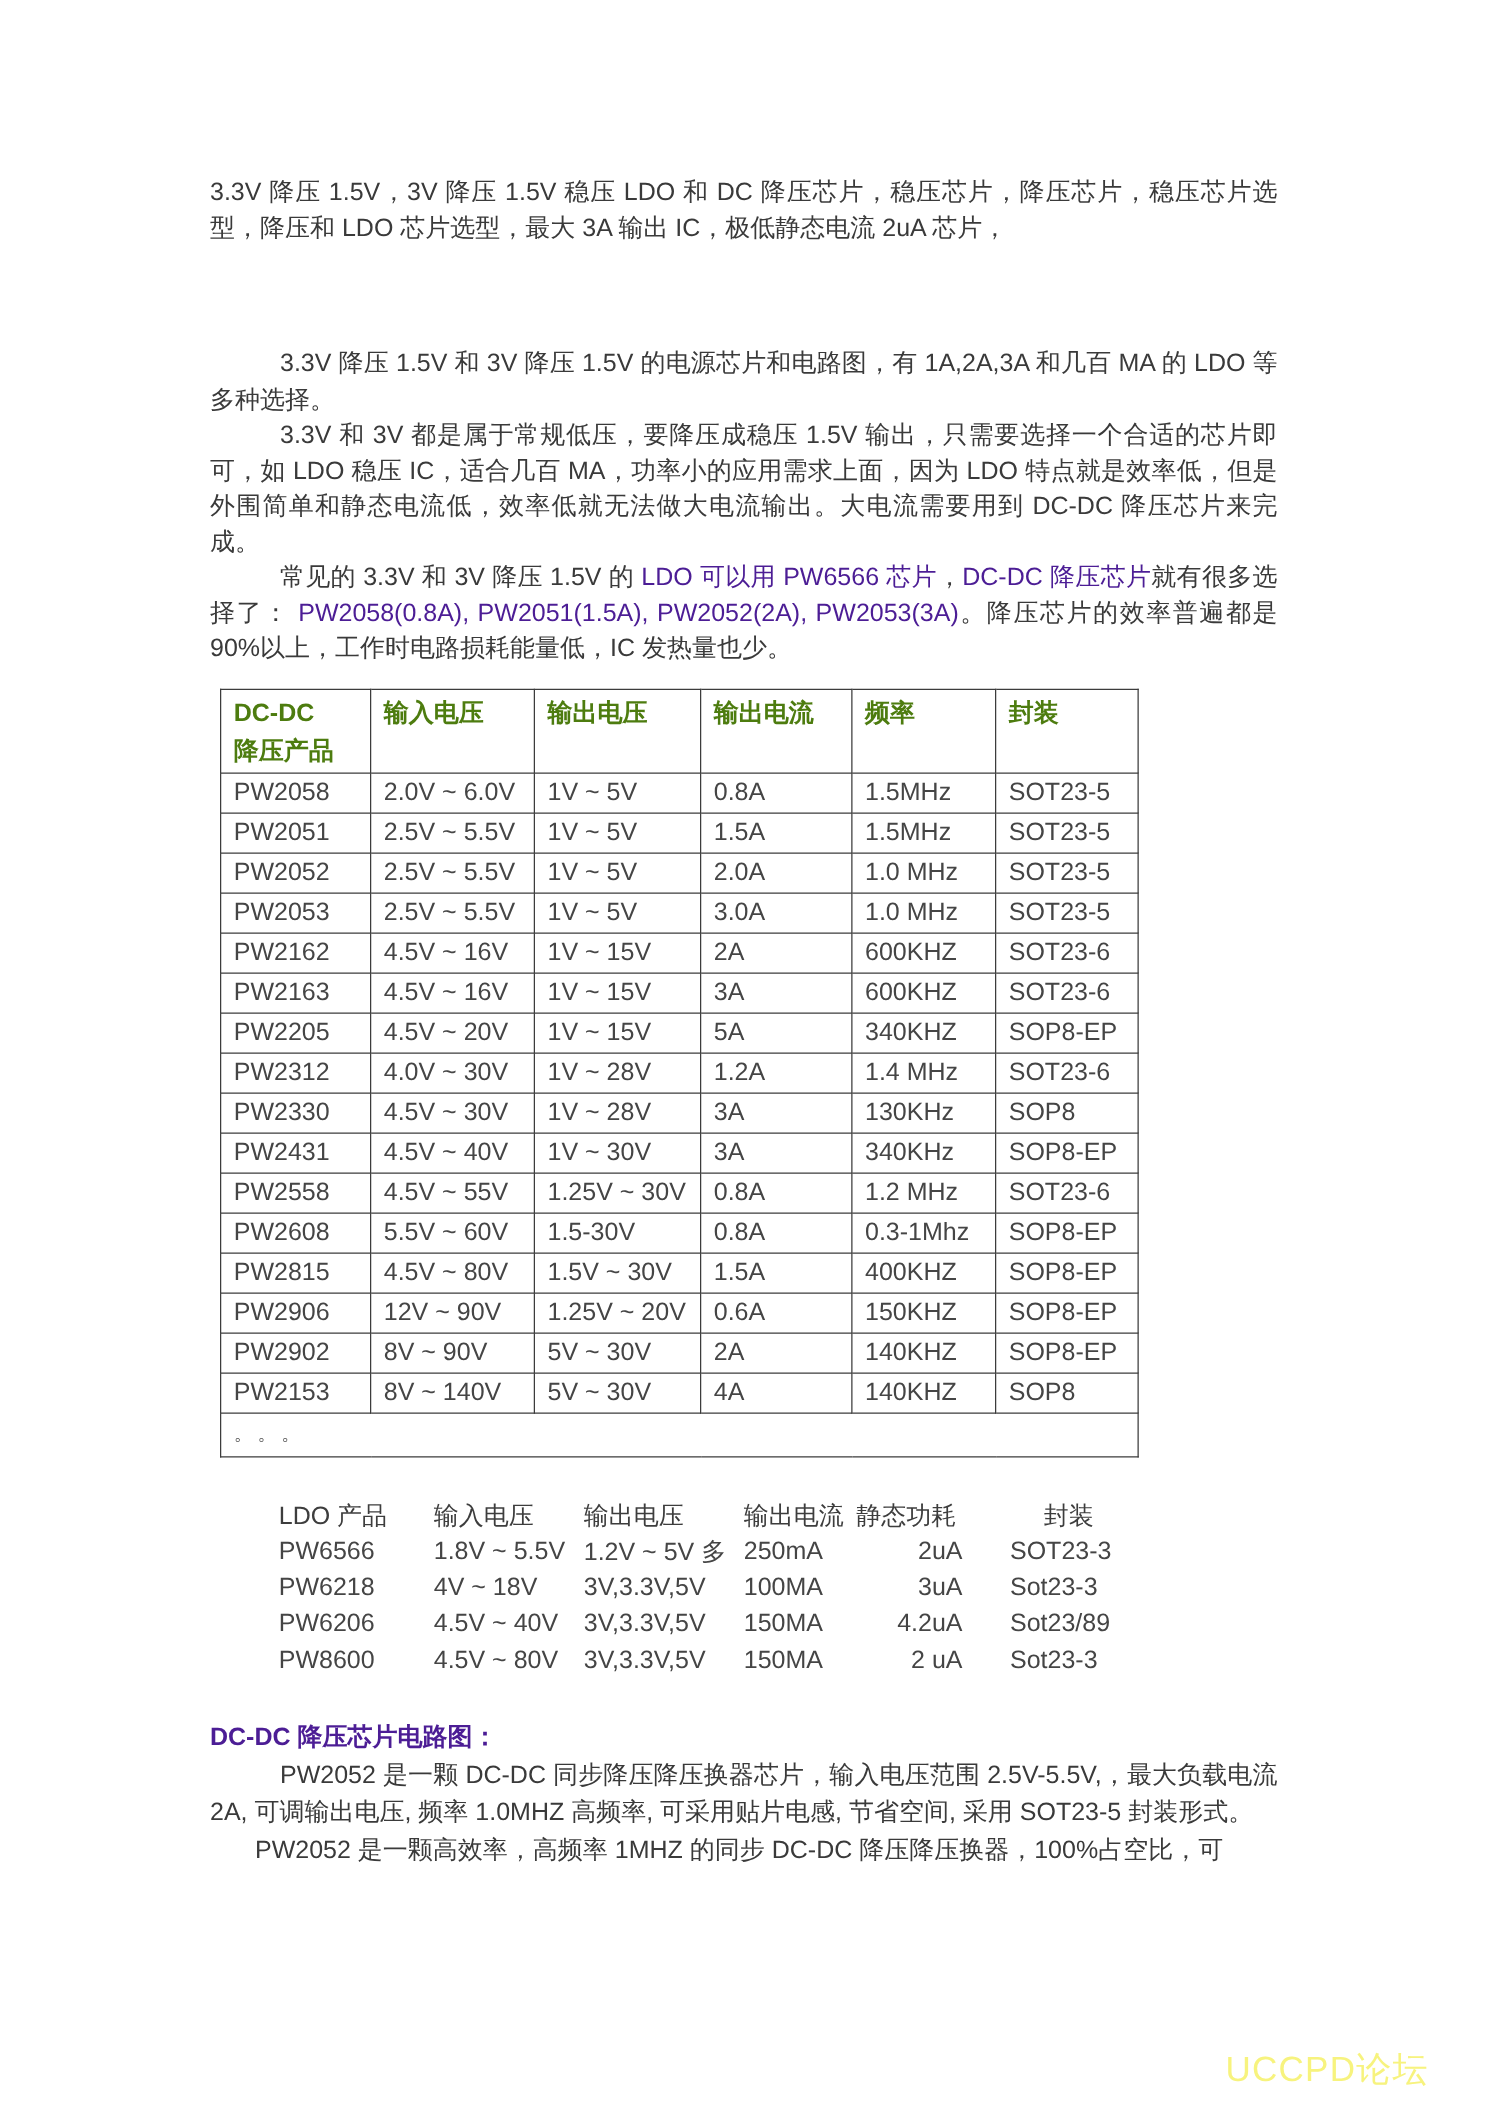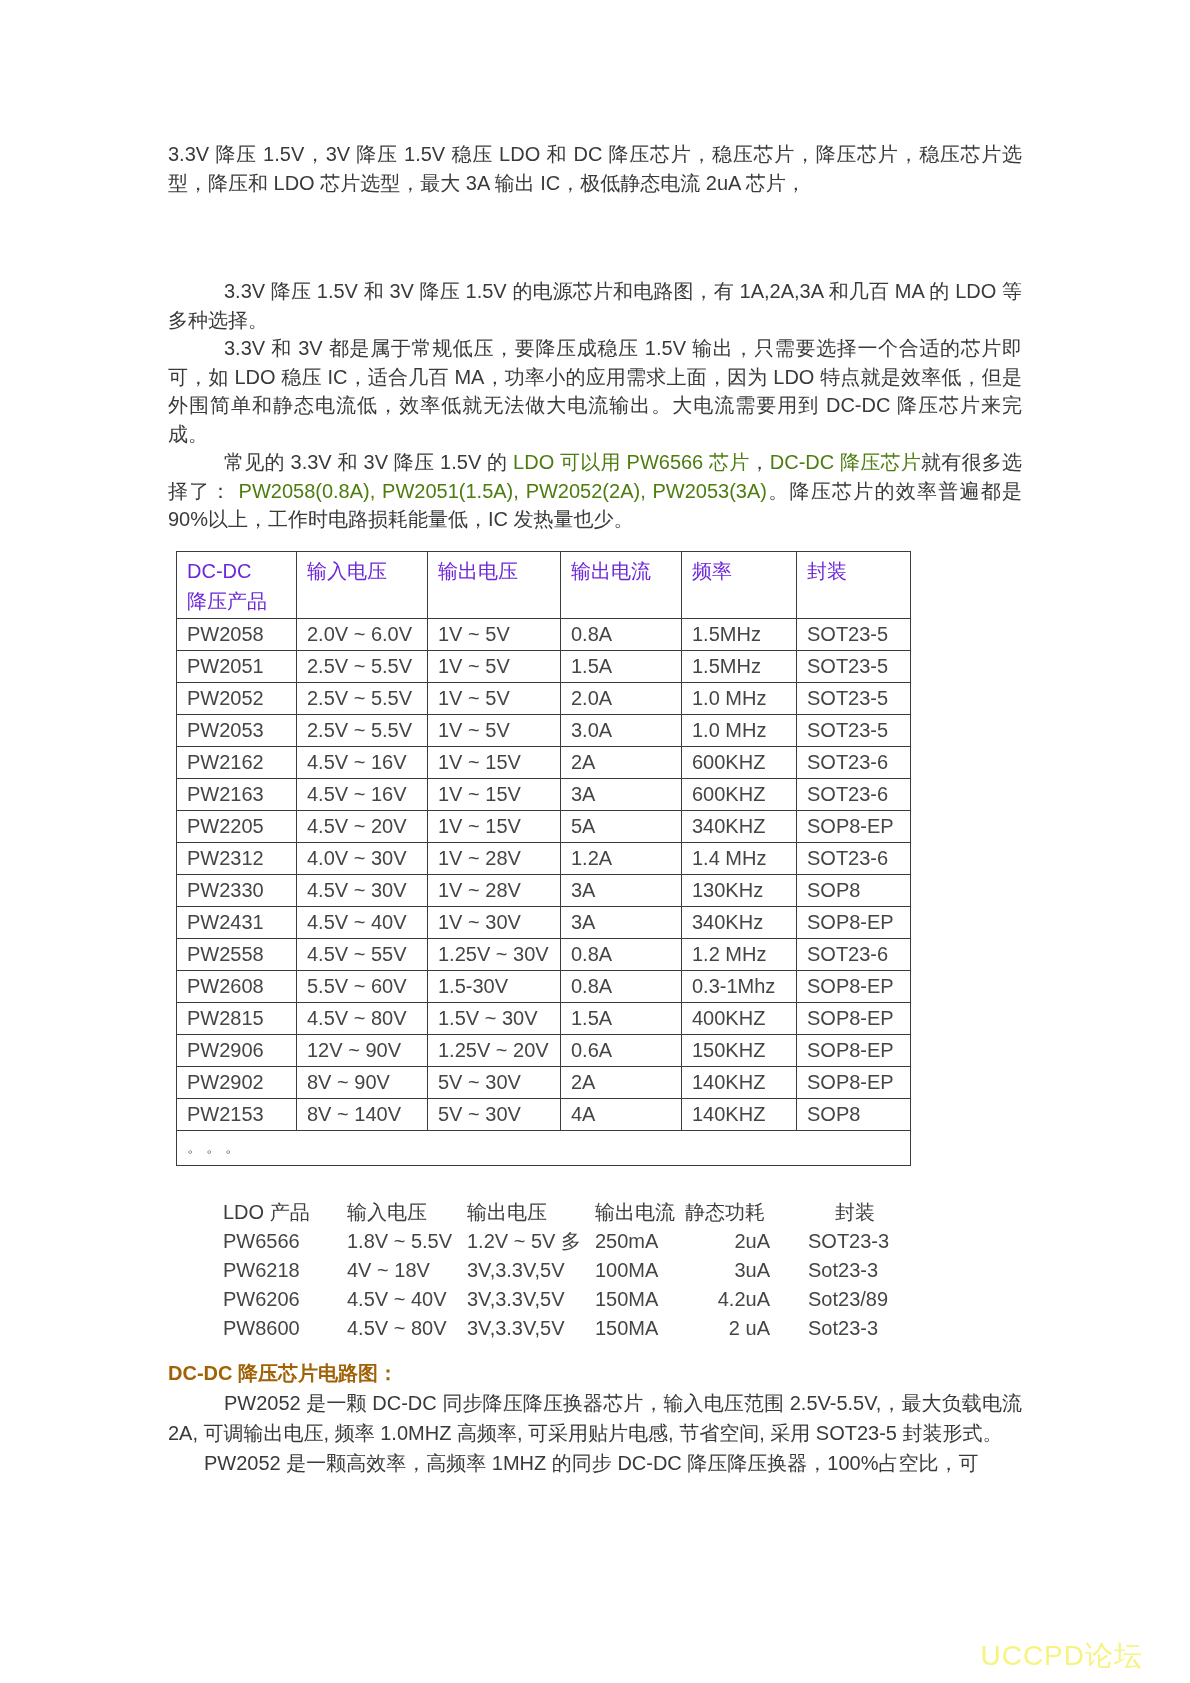--- a/index.html
+++ b/index.html
@@ -5,46 +5,46 @@
   html,body { margin:0; padding:0; background:#ffffff; }
   .page {
     position:relative; width:1148px; height:1683px; background:#ffffff;
     font-family:"Liberation Sans","DejaVu Sans",sans-serif;
     color:#3a3a3a; overflow:hidden;
   }
   .content { position:absolute; left:168px; top:140px; width:854px; }
   p.body { font-size:20px; line-height:28.5px; text-align:justify; margin:0; }
   p.indent { text-indent:2.8em; }
   p.gap-after { margin-bottom:80px; }
-  .blue { color:#4d7c0f; }
+  .blue { color:#4c1d95; }
 
   table.dcdc {
     border-collapse:collapse; table-layout:fixed;
     margin:17px 0 0 8px; width:734px; font-size:20px; color:#454545;
   }
   .dcdc th, .dcdc td { border:1px solid #3c3c3c; padding:0 2px 0 10px; text-align:left; overflow:hidden; }
   .dcdc thead th {
-    font-weight:normal; color:#6d28d9; height:62px; vertical-align:top;
+    font-weight:bold; color:#4d7c0f; height:62px; vertical-align:top;
     padding-top:4px; white-space:pre-line; line-height:30px;
   }
   .dcdc tbody td { height:31px; white-space:nowrap; }
   .dcdc tr.dots-row td { height:34px; font-size:15px; letter-spacing:4px; color:#4a4a4a; }
 
   table.ldo {
     border-collapse:collapse; table-layout:fixed;
     margin:32px 0 0 55px; width:697px; font-size:20px; color:#454545;
   }
   .ldo th, .ldo td { padding:0; text-align:left; font-weight:normal; height:29px; white-space:nowrap; overflow:hidden; }
   .ldo th { color:#3d3d3d; }
   .ldo th.c4 { padding-right:15px; }
   .ldo td.c4 { text-align:right; padding-right:30px; }
   .ldo th.c5 { padding-left:35px; }
   .ldo td.c5 { padding-left:8px; }
 
-  .section-title { font-size:20px; font-weight:bold; color:#a16207; margin:16px 0 0 0; line-height:28px; }
+  .section-title { font-size:20px; font-weight:bold; color:#4c1d95; margin:33px 0 0 0; line-height:28px; }
   p.bottom { font-size:20px; line-height:30px; text-align:justify; margin:0; }
   p.bp1 { margin-top:1px; text-indent:2.8em; }
   p.bp2 { text-indent:1.8em; }
 
   .watermark {
     position:absolute; right:5px; bottom:8px;
     font-size:28px; color:#f7f37e; letter-spacing:1px;
   }
 </style>
 </head>

